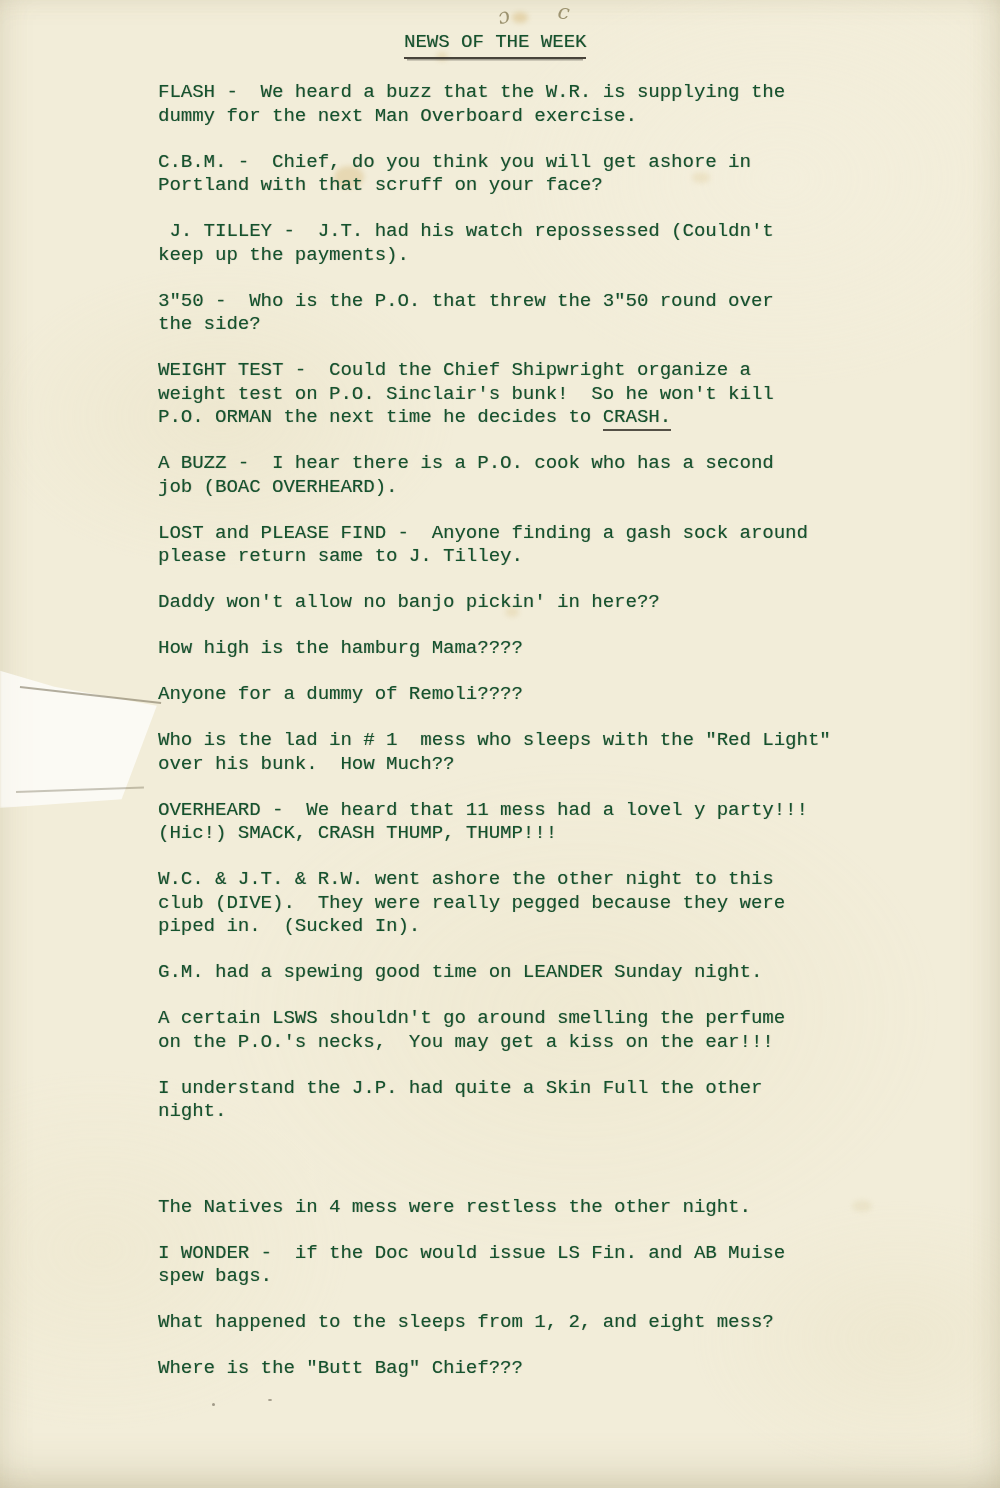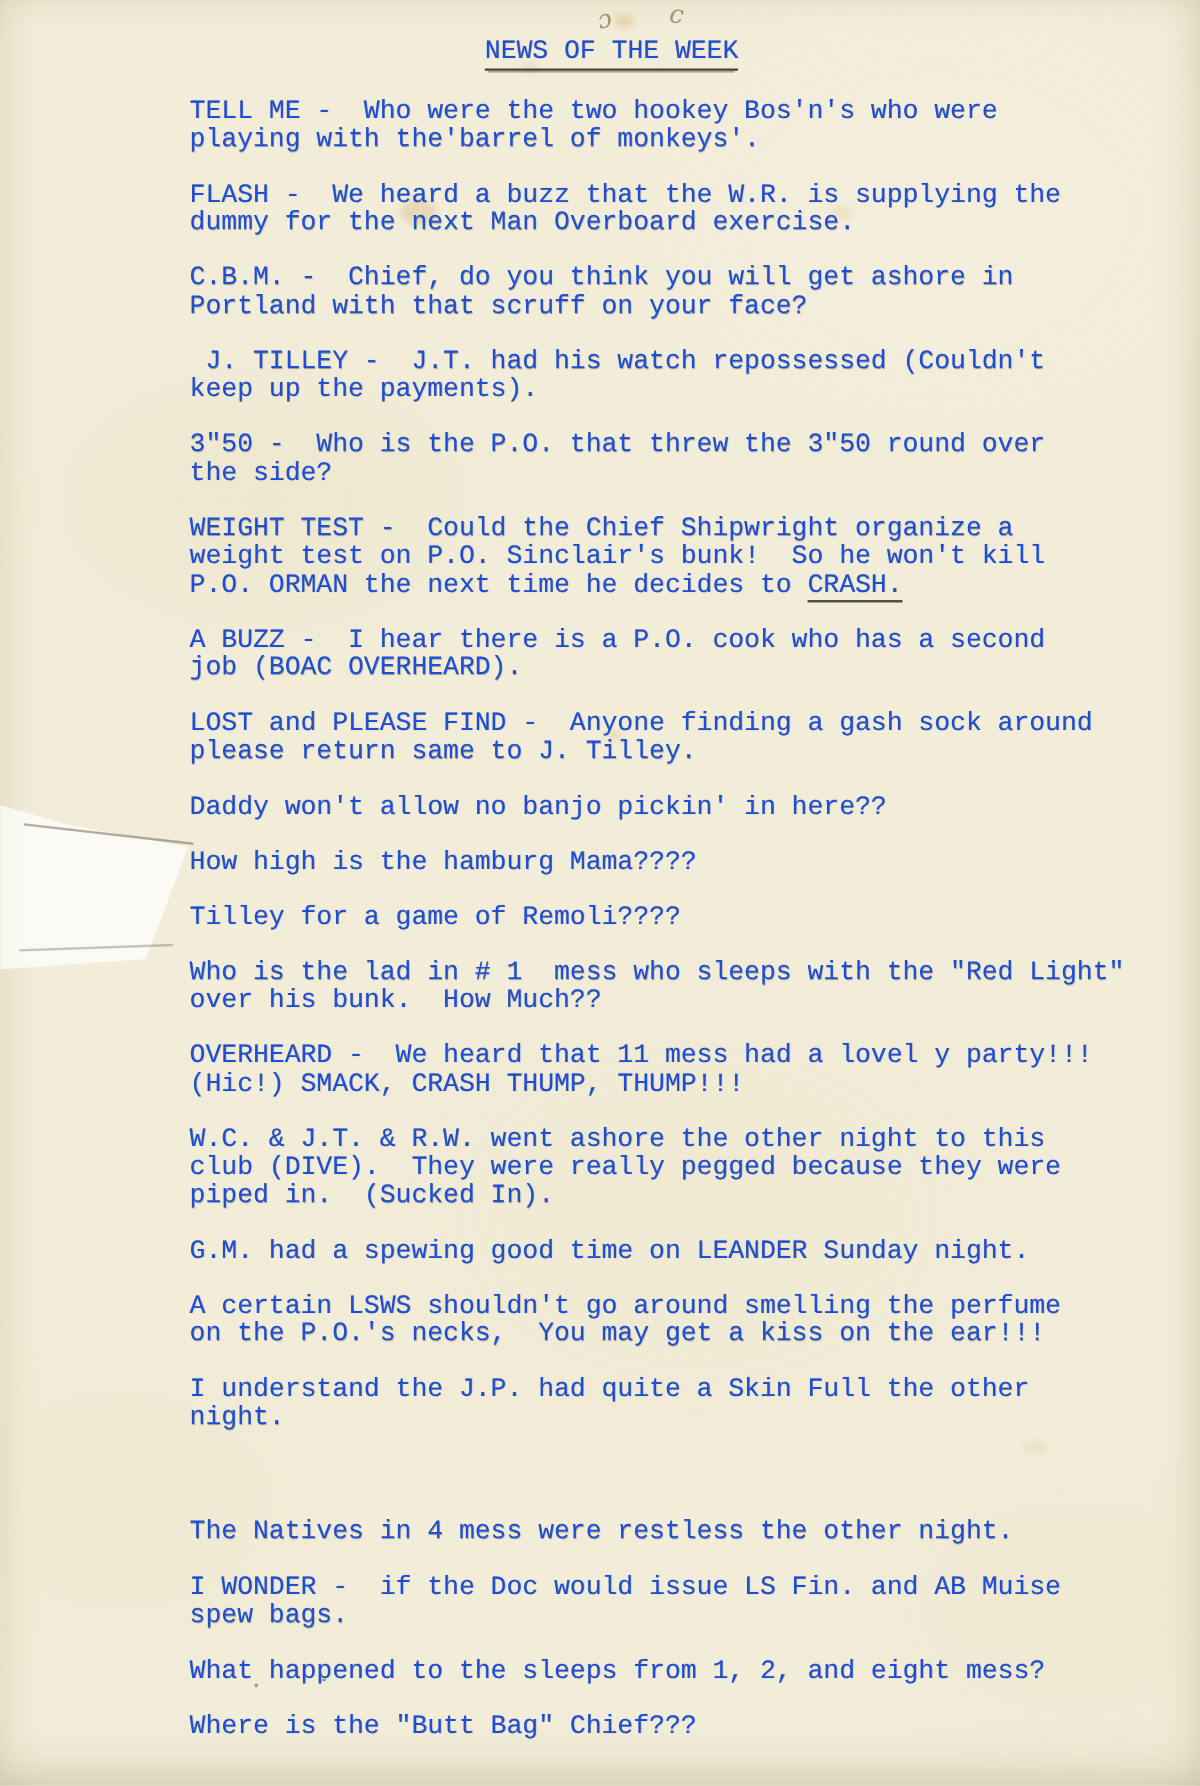--- a/index.html
+++ b/index.html
@@ -49,22 +49,22 @@
     color: rgba(142,132,94,.85); font-size: 21px; pointer-events: none;
   }
   .pencil-1 { left: 498px; top: 4px; transform: rotate(-14deg); }
   .pencil-2 { left: 558px; top: 0px; transform: rotate(8deg); }
   .dot { position: absolute; width: 3px; height: 3px; border-radius: 50%; background: rgba(92,86,70,.55); }
   .dot-1 { left: 212px; top: 1403px; }
   .dot-2 { left: 268px; top: 1399px; width: 4px; height: 2px; }
 
   .doc {
     position: absolute; left: 158px; top: 31px; width: 830px;
-    font-size: 22px; line-height: 23.5px;
-    color: #1d4ed8;
+    font-size: 19px; line-height: 23.5px;
+    color: #14532d;
     text-shadow: 0.4px 0.4px 0.8px rgba(54,52,48,.45);
   }
   .title-row { margin: 0 0 22.5px 0; font-size: inherit; font-weight: normal; line-height: 23.5px; }
   .title-text {
     display: inline-block; margin-left: 246px; padding-bottom: 2px;
     border-bottom: 2.6px solid rgba(56,52,44,.92);
     box-shadow: 0 4.5px 0 -3px rgba(56,52,44,.40);
     white-space: pre-wrap;
   }
   .para { margin: 0 0 22.5px 0; white-space: pre-wrap; }
@@ -85,40 +85,38 @@
   <div class="tear-patch"></div>
   <div class="crease crease-1"></div>
   <div class="crease crease-2"></div>
   <span class="pencil pencil-1">ɔ</span>
   <span class="pencil pencil-2">c</span>
   <div class="dot dot-1"></div>
   <div class="dot dot-2"></div>
 
   <main class="doc">
     <h1 class="title-row"><span class="title-text">NEWS OF THE WEEK</span></h1>
-    <p class="para">TELL ME -  Who were the two hookey Bos'n's who were
-playing with the'barrel of monkeys'.</p>
     <p class="para">FLASH -  We heard a buzz that the W.R. is supplying the
 dummy for the next Man Overboard exercise.</p>
     <p class="para">C.B.M. -  Chief, do you think you will get ashore in
 Portland with that scruff on your face?</p>
     <p class="para"> J. TILLEY -  J.T. had his watch repossessed (Couldn't
 keep up the payments).</p>
     <p class="para">3"50 -  Who is the P.O. that threw the 3"50 round over
 the side?</p>
     <p class="para"><span>WEIGHT TEST -  Could the Chief Shipwright organize a
 weight test on P.O. Sinclair's bunk!  So he won't kill
 P.O. ORMAN the next time he decides to </span><span class="u">CRASH.</span></p>
     <p class="para">A BUZZ -  I hear there is a P.O. cook who has a second
 job (BOAC OVERHEARD).</p>
     <p class="para">LOST and PLEASE FIND -  Anyone finding a gash sock around
 please return same to J. Tilley.</p>
     <p class="para">Daddy won't allow no banjo pickin' in here??</p>
     <p class="para">How high is the hamburg Mama????</p>
-    <p class="para">Tilley for a game of Remoli????</p>
+    <p class="para">Anyone for a dummy of Remoli????</p>
     <p class="para">Who is the lad in # 1  mess who sleeps with the "Red Light"
 over his bunk.  How Much??</p>
     <p class="para">OVERHEARD -  We heard that 11 mess had a lovel y party!!!
 (Hic!) SMACK, CRASH THUMP, THUMP!!!</p>
     <p class="para">W.C. &amp; J.T. &amp; R.W. went ashore the other night to this
 club (DIVE).  They were really pegged because they were
 piped in.  (Sucked In).</p>
     <p class="para">G.M. had a spewing good time on LEANDER Sunday night.</p>
     <p class="para">A certain LSWS shouldn't go around smelling the perfume
 on the P.O.'s necks,  You may get a kiss on the ear!!!</p>

